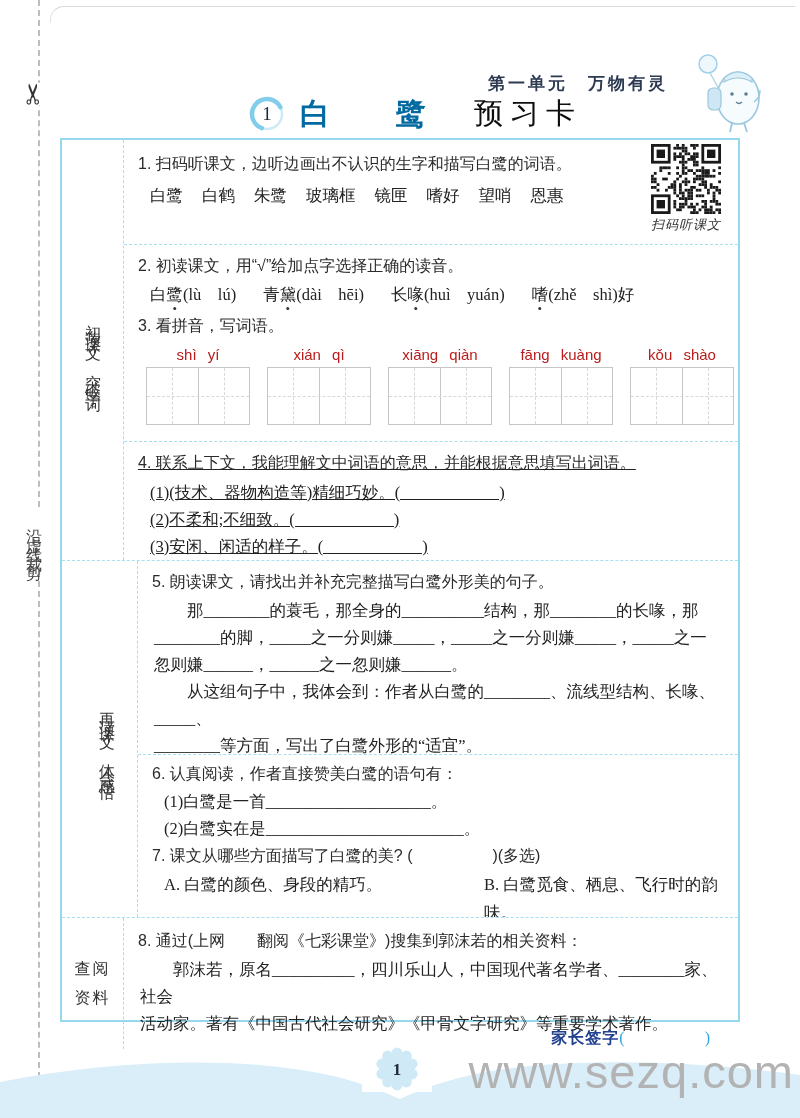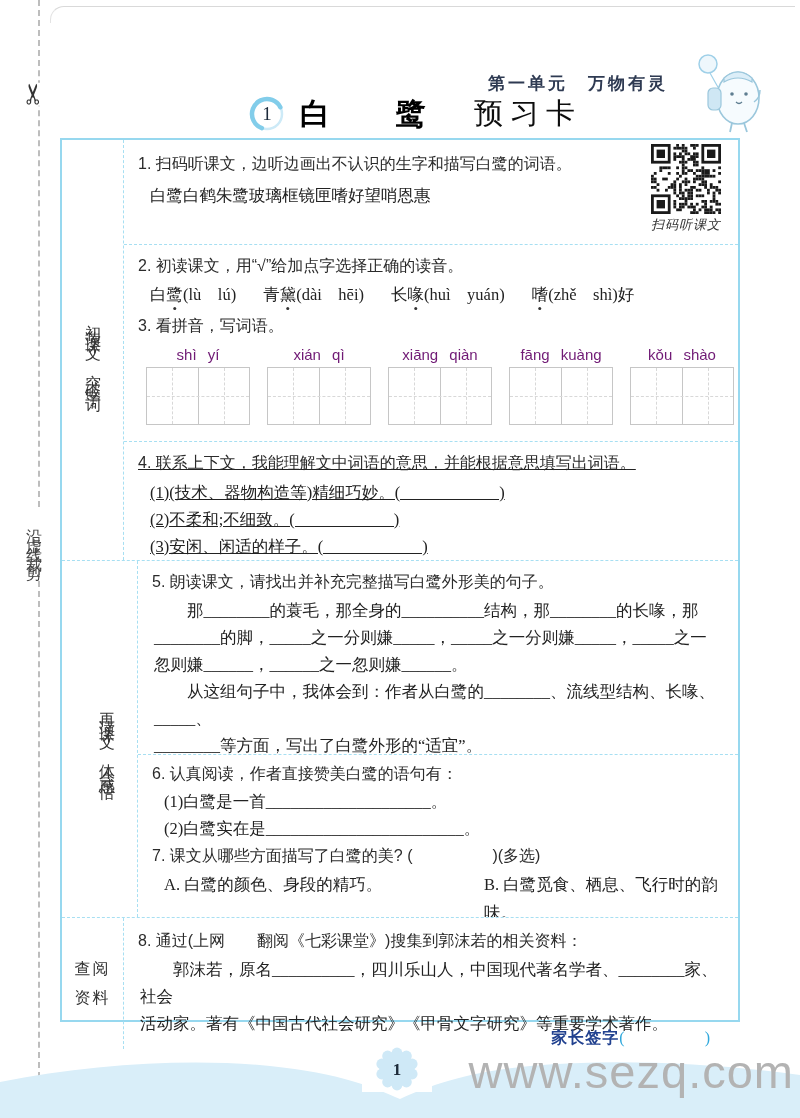--- a/index.html
+++ b/index.html
@@ -19,21 +19,21 @@
   
   .unit-header{position:absolute;right:132px;top:72px;font-family:"Liberation Sans",sans-serif;
                font-size:17px;font-weight:700;color:#2e3a52;letter-spacing:3px;}
   .mascot{position:absolute;left:694px;top:52px;}
 
   .title-row{position:absolute;left:248px;top:92px;height:44px;display:flex;align-items:center;}
   .num-badge{position:relative;width:38px;height:38px;margin-right:14px;}
   .num-badge svg{position:absolute;left:0;top:0;}
   .num-badge .num{position:absolute;left:0;top:0;width:38px;height:38px;display:flex;align-items:center;
                   justify-content:center;font-family:"Liberation Serif",serif;font-size:19px;color:#1c2a3a;}
-  .lesson-title{font-size:30px;font-weight:700;letter-spacing:2px;color:#000000;}
+  .lesson-title{font-size:30px;font-weight:700;letter-spacing:2px;color:#0369a1;}
   .card-title{font-family:"Liberation Sans",sans-serif;font-size:29px;font-weight:400;
               letter-spacing:7px;color:#0d0d0d;margin-left:46px;}
 
   
   .main-box{position:absolute;left:60px;top:138px;width:680px;height:884px;box-sizing:border-box;
             border:2px solid #97d8ef;display:flex;flex-direction:column;background:#fff;}
   .mrow{display:flex;box-sizing:border-box;}
   .mrow + .mrow{border-top:1px dashed #a7dff2;}
   .row1{height:420px;}
   .row2{height:357px;padding-left:14px;}
@@ -46,35 +46,35 @@
                  line-height:1.8;word-break:break-all;}
   .content{flex:1;box-sizing:border-box;padding:0 12px 0 14px;overflow:hidden;}
 
   .stem{font-family:"Liberation Sans",sans-serif;font-size:16px;color:#2b2b2b;line-height:24px;}
   .sline{font-size:16.5px;line-height:27px;color:#222;}
   .cdiv{border-top:1px dashed #a7dff2;margin:0 -12px 0 -14px;}
 
   
   .q1{height:92px;padding-top:12px;position:relative;}
   .q1 .stem{padding-right:94px;}
-  .word-row{margin:9px 0 0 12px;display:flex;font-size:16.5px;}
+  .word-row{margin:9px 0 0 12px;display:flex;gap:19px;font-size:16.5px;}
   .qr-wrap{position:absolute;right:2px;top:4px;width:76px;text-align:center;}
   .qr-wrap svg{display:block;width:70px;height:70px;margin:0 auto;}
   .qr-cap{font-size:13px;color:#333;margin-top:2px;letter-spacing:1px;font-style:italic;}
 
   
   .q23{height:187px;padding-top:9px;}
   .q2-opts{margin:6px 0 4px 12px;display:flex;gap:27px;font-size:16.5px;}
   .dotchar{position:relative;display:inline-block;}
   .dotchar::after{content:"";position:absolute;left:50%;bottom:-4px;width:3.5px;height:3.5px;
                   border-radius:50%;background:#333;transform:translateX(-50%);}
   .q3-stem{margin-top:8px;}
   .pin-row{display:flex;gap:17px;margin:8px 0 0 8px;}
   .pgroup{display:flex;flex-direction:column;align-items:center;}
-  .pin{font-family:"Liberation Sans",sans-serif;font-size:15px;color:#701a75;margin-bottom:4px;
+  .pin{font-family:"Liberation Sans",sans-serif;font-size:15px;color:#b91c1c;margin-bottom:4px;
        word-spacing:7px;}
   .wbox{position:relative;width:104px;height:58px;border:1px solid #c6c6c6;display:flex;box-sizing:border-box;}
   .wcell{flex:1;position:relative;}
   .wcell + .wcell{border-left:1px solid #c6c6c6;}
   .wcell::before{content:"";position:absolute;left:50%;top:0;bottom:0;border-left:1px dashed #d8d8d8;}
   .wbox::after{content:"";position:absolute;left:0;right:0;top:50%;border-top:1px dashed #d8d8d8;}
 
   
   .q4{padding-top:9px;text-decoration:underline;}
   .q4 .items{margin:4px 0 0 12px;}

